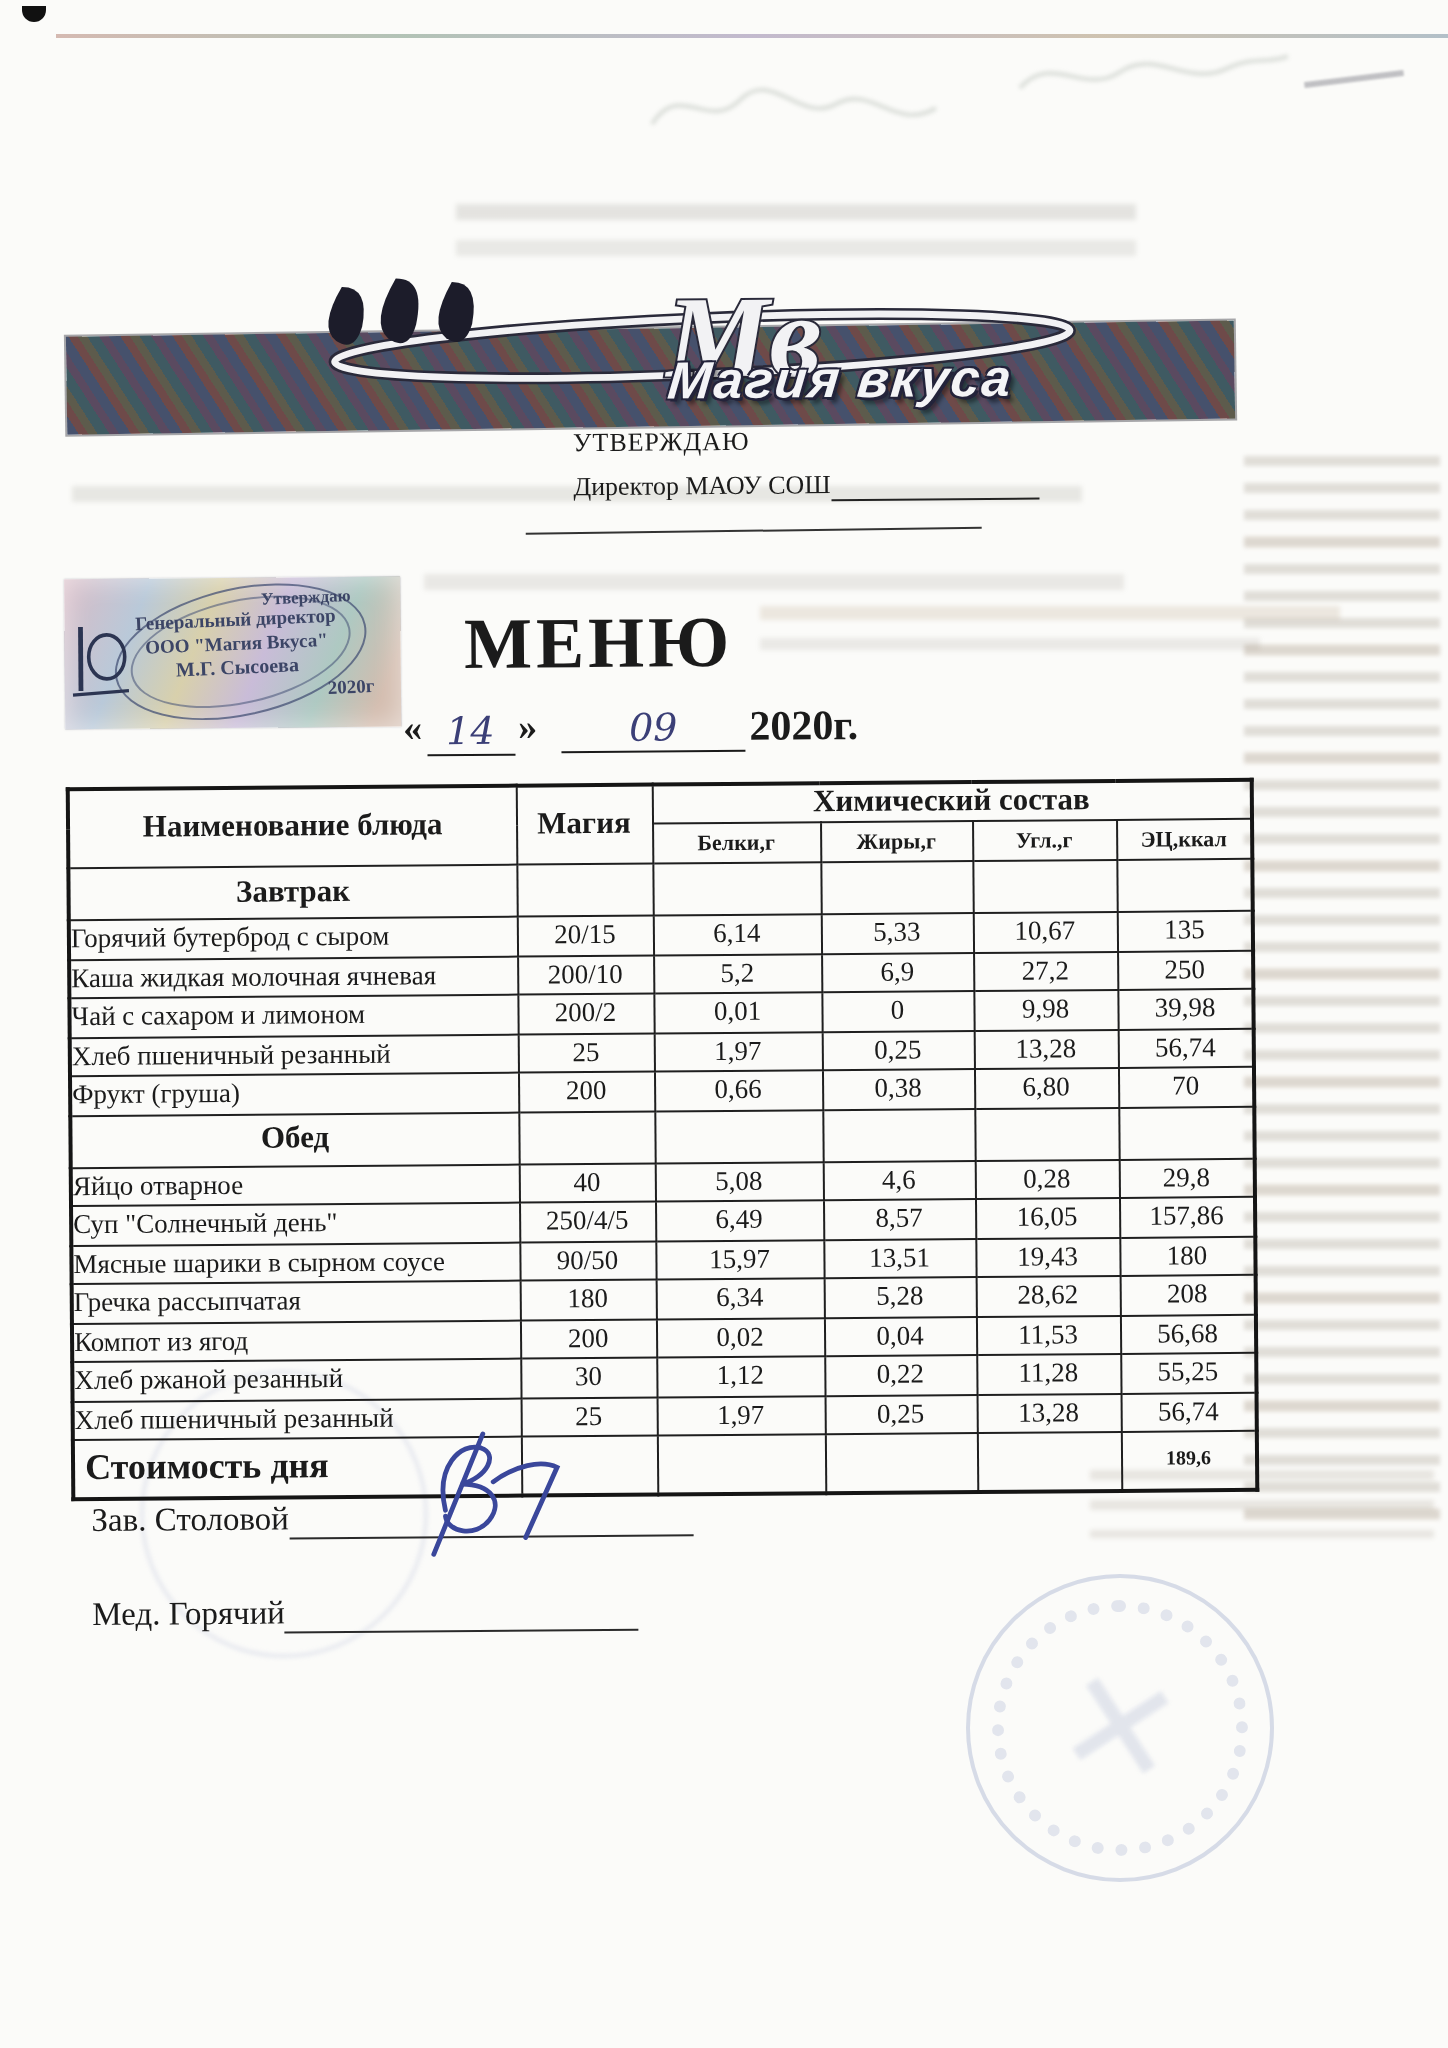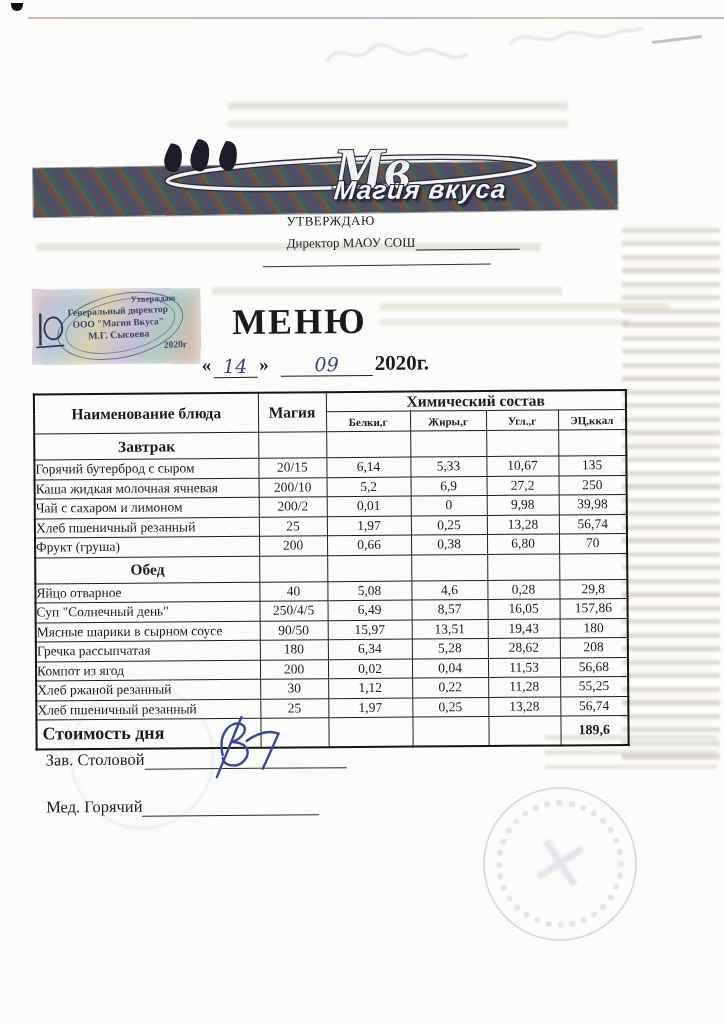--- a/index.html
+++ b/index.html
@@ -109,21 +109,21 @@
   th.h-main{font-size:15.5px;font-weight:bold;}
   th.h-sub{font-size:11px;font-weight:bold;height:19px;}
   tr.hr1{height:18px;} tr.hr2{height:19px;}
   tr.section{height:26px;}
   tr.section td.c-name{font-size:15.5px;font-weight:bold;text-align:center;}
   tr.item{height:19.5px;}
   td.c-name{font-size:13.5px;text-align:left;padding-left:5px;}
   td.c-num{font-size:13.5px;text-align:center;}
   tr.total{height:29px;}
   tr.total td.c-name{font-size:18px;font-weight:bold;padding-left:5px;}
-  tr.total td.c-num{font-size:14px;font-weight:bold;}
+  tr.total td.c-num{font-size:10px;font-weight:bold;}
 
   
   .sig{font-size:16.5px;display:flex;align-items:flex-end;}
   .sig .fill-line{display:inline-block;border-bottom:1.3px solid #2a2a2a;height:16px;}
   .sig-1{left:43px;top:748px;}
   .sig-1 .fill-line{width:202px;}
   .sig-2{left:43px;top:795px;}
   .sig-2 .fill-line{width:177px;}
   .sig-scribble{left:192px;top:712px;width:90px;height:70px;}
 </style>

